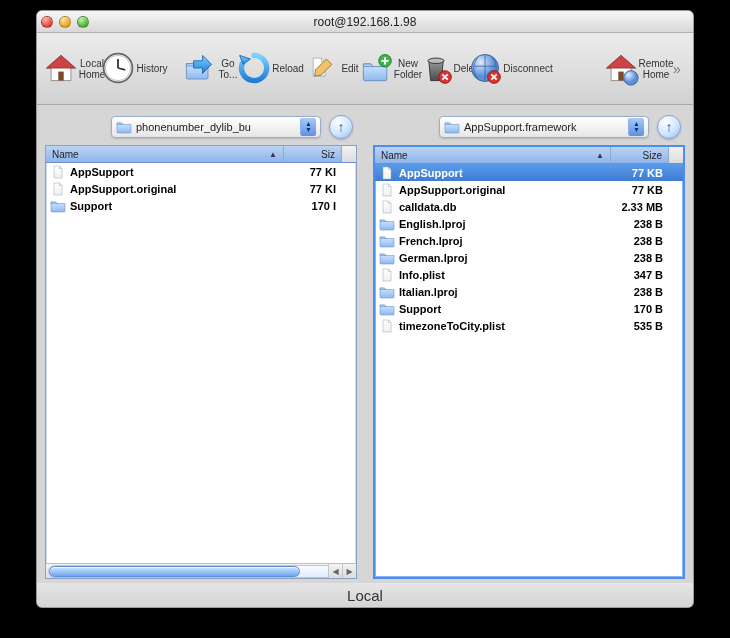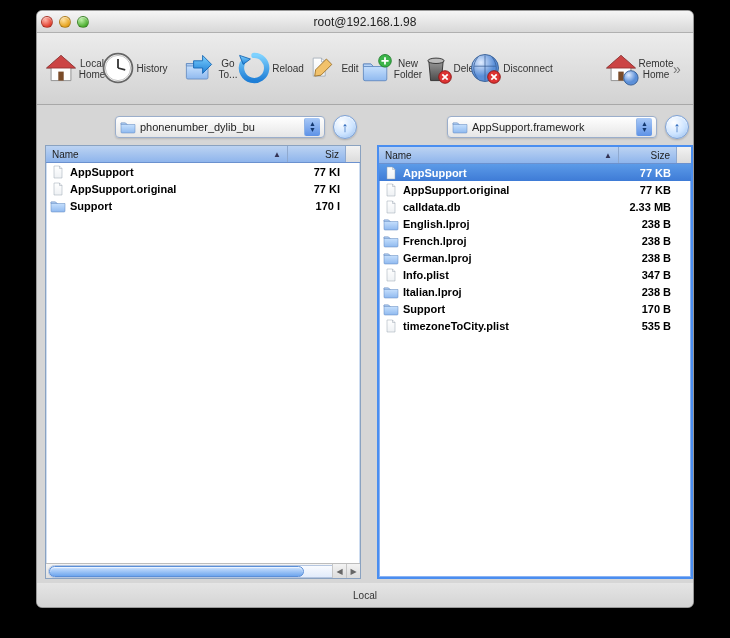--- a/index.html
+++ b/index.html
@@ -73,21 +73,21 @@
   }
   .tb-spacer { flex: 0 0 14px; }
   .tb-flex { flex: 1; }
   .tb-overflow {
     width: 16px; display:flex; align-items:center; justify-content:center;
     color:#777; font-size:14px;
   }
 
   .panes {
     display:flex;
-    padding: 8px 0 4px 8px;
+    padding: 8px 8px 4px 8px;
     gap: 16px;
     height: calc(100% - 22px - 72px - 24px);
   }
   .pane {
     flex:1;
     display:flex;
     flex-direction:column;
   }
   .path-row {
     display:flex; align-items:center; justify-content:flex-end;
@@ -198,21 +198,21 @@
     background:linear-gradient(#f3f3f3,#dcdcdc);
   }
 
   .footer {
     height:24px;
     display:flex;
     background: linear-gradient(#e5e5e5,#d4d4d4);
   }
   .footer .fcell {
     flex:1; display:flex; align-items:center; justify-content:center;
-    font-size:10px; color:#333;
+    font-size:15px; color:#333;
   }
 
   
   svg { display:block; }
 </style>
 </head>
 <body>
 
 <svg width="0" height="0" style="position:absolute">
   <defs>

